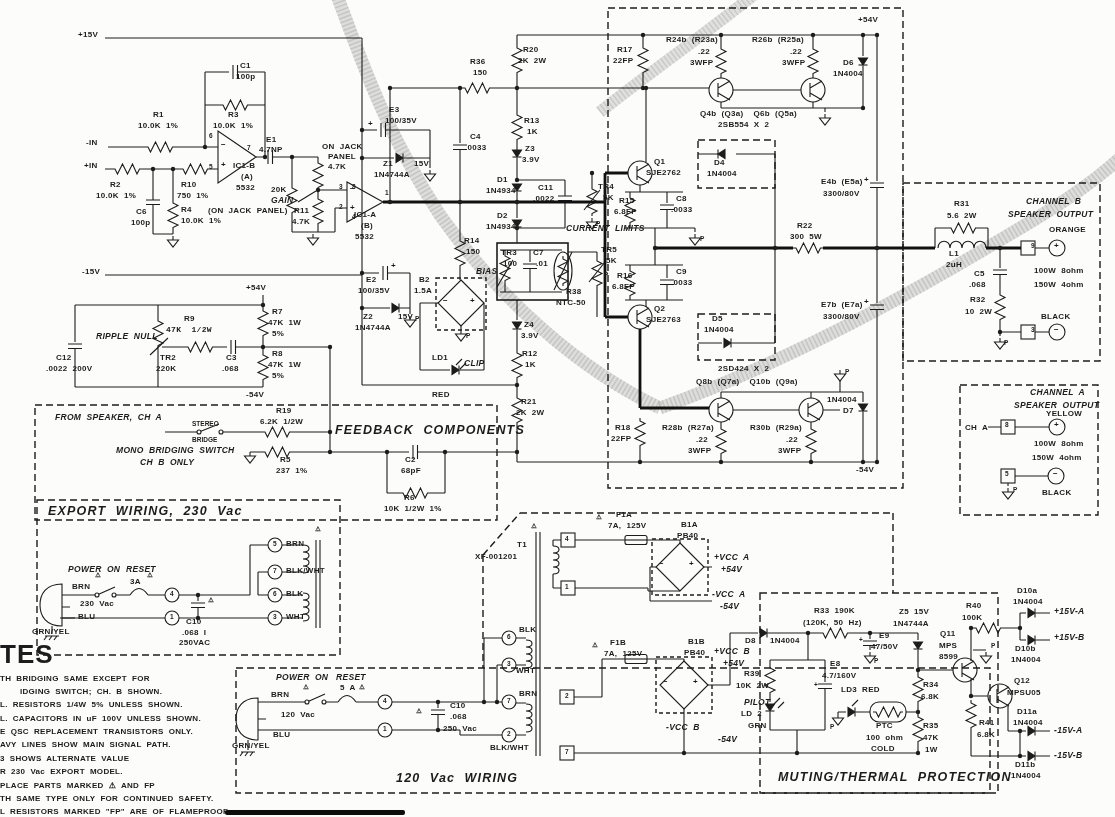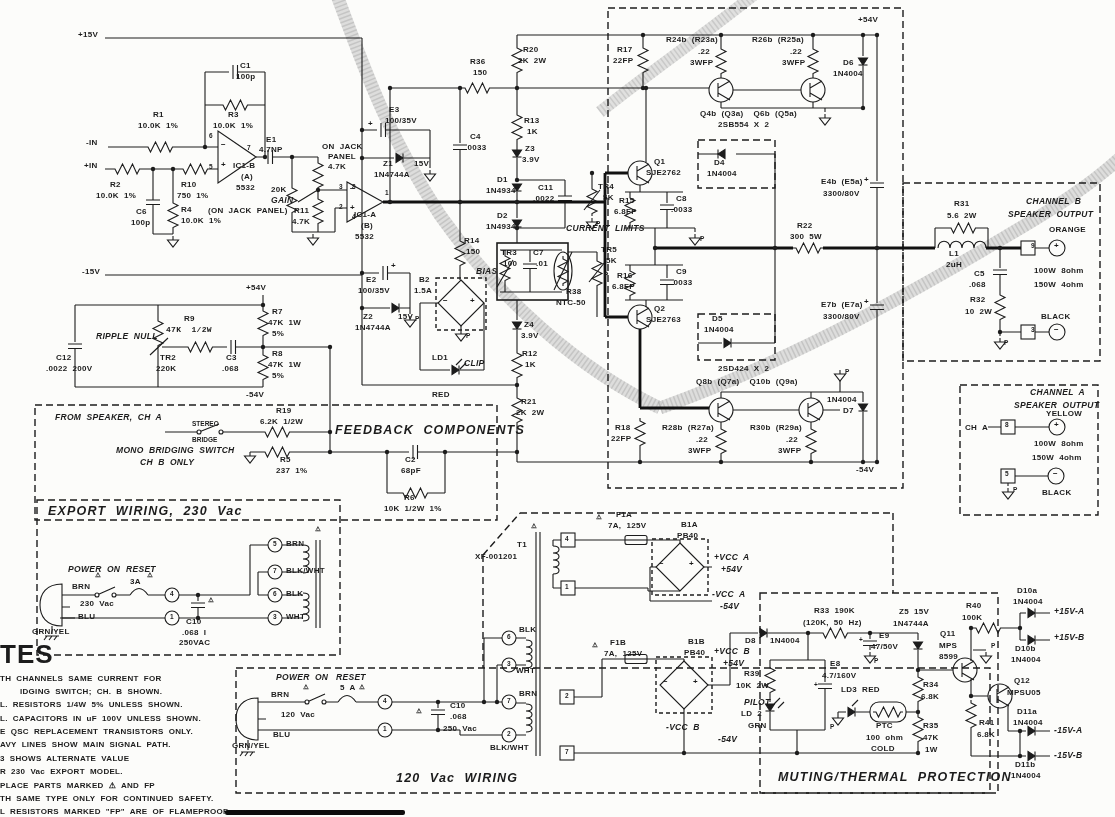--- a/index.html
+++ b/index.html
@@ -639,21 +639,21 @@
       <div class="lbl tiny" style="left: 170px; top: 614px;">1</div>
       <div class="lbl tiny" style="left: 273px; top: 541px;">5</div>
       <div class="lbl tiny" style="left: 273px; top: 568px;">7</div>
       <div class="lbl tiny" style="left: 273px; top: 591px;">6</div>
       <div class="lbl tiny" style="left: 273px; top: 614px;">3</div>
       <div class="lbl" style="left: 286px; top: 540px;">BRN</div>
       <div class="lbl" style="left: 286px; top: 567px;">BLK/WHT</div>
       <div class="lbl" style="left: 286px; top: 590px;">BLK</div>
       <div class="lbl" style="left: 286px; top: 613px;">WHT</div>
       <div class="lbl huge" style="left: 0px; top: 641px;">TES</div>
-      <div class="lbl" style="left: 0px; top: 675px;">TH  CHANNELS  SAME  CURRENT  FOR</div>
+      <div class="lbl" style="left: 0px; top: 675px;">TH  BRIDGING  SAME  EXCEPT  FOR</div>
       <div class="lbl" style="left: 0px; top: 688px; padding-left: 20px;">IDGING  SWITCH;  CH.  B  SHOWN.</div>
       <div class="lbl" style="left: 0px; top: 701px;">L.  RESISTORS  1/4W  5%  UNLESS  SHOWN.</div>
       <div class="lbl" style="left: 0px; top: 715px;">L.  CAPACITORS  IN  uF  100V  UNLESS  SHOWN.</div>
       <div class="lbl" style="left: 0px; top: 728px;">E  QSC  REPLACEMENT  TRANSISTORS  ONLY.</div>
       <div class="lbl" style="left: 0px; top: 741px;">AVY  LINES  SHOW  MAIN  SIGNAL  PATH.</div>
       <div class="lbl" style="left: 0px; top: 755px;">3  SHOWS  ALTERNATE  VALUE</div>
       <div class="lbl" style="left: 0px; top: 768px;">R  230  Vac  EXPORT  MODEL.</div>
       <div class="lbl" style="left: 0px; top: 782px;">PLACE  PARTS  MARKED  ⚠  AND  FP</div>
       <div class="lbl" style="left: 0px; top: 795px;">TH  SAME  TYPE  ONLY  FOR  CONTINUED  SAFETY.</div>
       <div class="lbl" style="left: 0px; top: 808px;">L  RESISTORS  MARKED  "FP"  ARE  OF  FLAMEPROOF</div>

